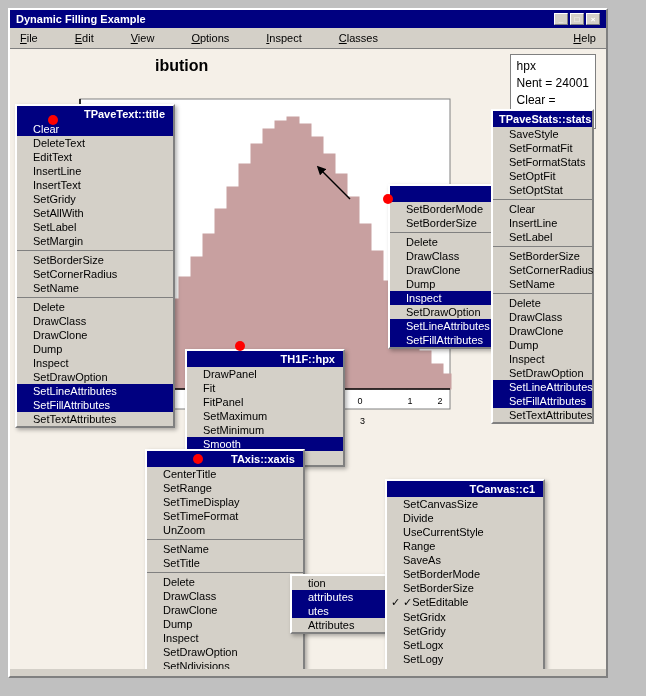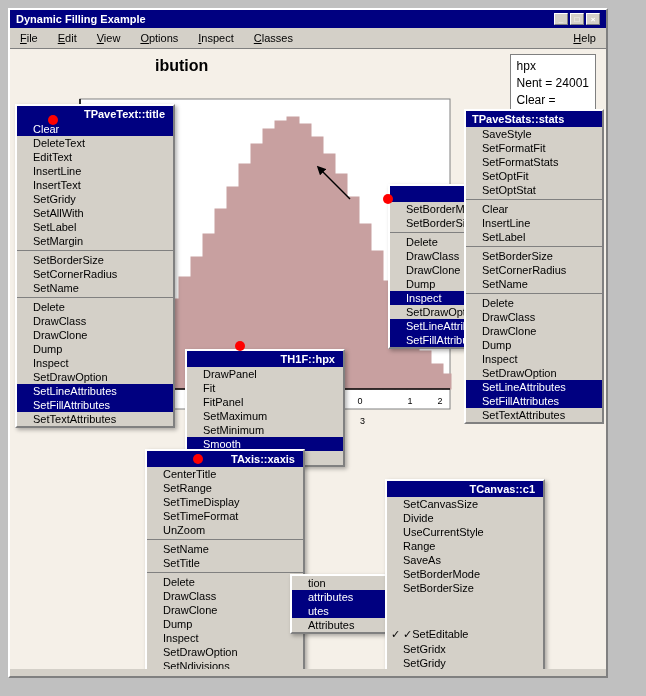--- a/index.html
+++ b/index.html
@@ -53,21 +53,21 @@
       display: flex;
       align-items: center;
       justify-content: center;
       cursor: pointer;
     }
 
     .menu-bar {
       background: #d4d0c8;
       padding: 2px 4px;
       display: flex;
-      gap: 8px;
+      gap: 25px;
       border-bottom: 1px solid #808080;
     }
 
     .menu-item {
       padding: 2px 6px;
       cursor: pointer;
       font-size: 11px;
     }
 
     .menu-item .underline {
@@ -159,25 +159,25 @@
       height: 10px;
       background: red;
       border-radius: 50%;
       z-index: 20;
     }
 
     
     .stats-window {
       position: absolute;
       top: 60px;
-      right: 2px;
+      right: 12px;
       background: #d4d0c8;
       border: 2px solid;
       border-color: #fff #808080 #808080 #fff;
-      width: 140px;
+      width: 103px;
       z-index: 15;
     }
 
     .stats-title {
       background: #000080;
       color: white;
       padding: 2px 6px;
       font-size: 11px;
       font-weight: bold;
     }
@@ -385,21 +385,21 @@
 
     <div class="context-menu" style="top:430px; left:375px; width:155px;">
       <div class="context-menu-title">TCanvas::c1</div>
       <div class="context-menu-item">SetCanvasSize</div>
       <div class="context-menu-item">Divide</div>
       <div class="context-menu-item">UseCurrentStyle</div>
       <div class="context-menu-item">Range</div>
       <div class="context-menu-item">SaveAs</div>
       <div class="context-menu-item">SetBorderMode</div>
       <div class="context-menu-item">SetBorderSize</div>
-      <div class="context-menu-item checked" style="padding-left:16px;margin-top:32px;">✓SetEditable</div>
+      <div class="context-menu-item checked" style="padding-left:16px;">✓SetEditable</div>
       <div class="context-menu-item">SetGridx</div>
       <div class="context-menu-item">SetGridy</div>
       <div class="context-menu-item">SetLogx</div>
       <div class="context-menu-item">SetLogy</div>
       <div class="context-menu-item">SetLogz</div>
     </div>
 
     <div class="stats-window">
       <div class="stats-title">TPaveStats::stats</div>
       <div class="context-menu-item">SaveStyle</div>

